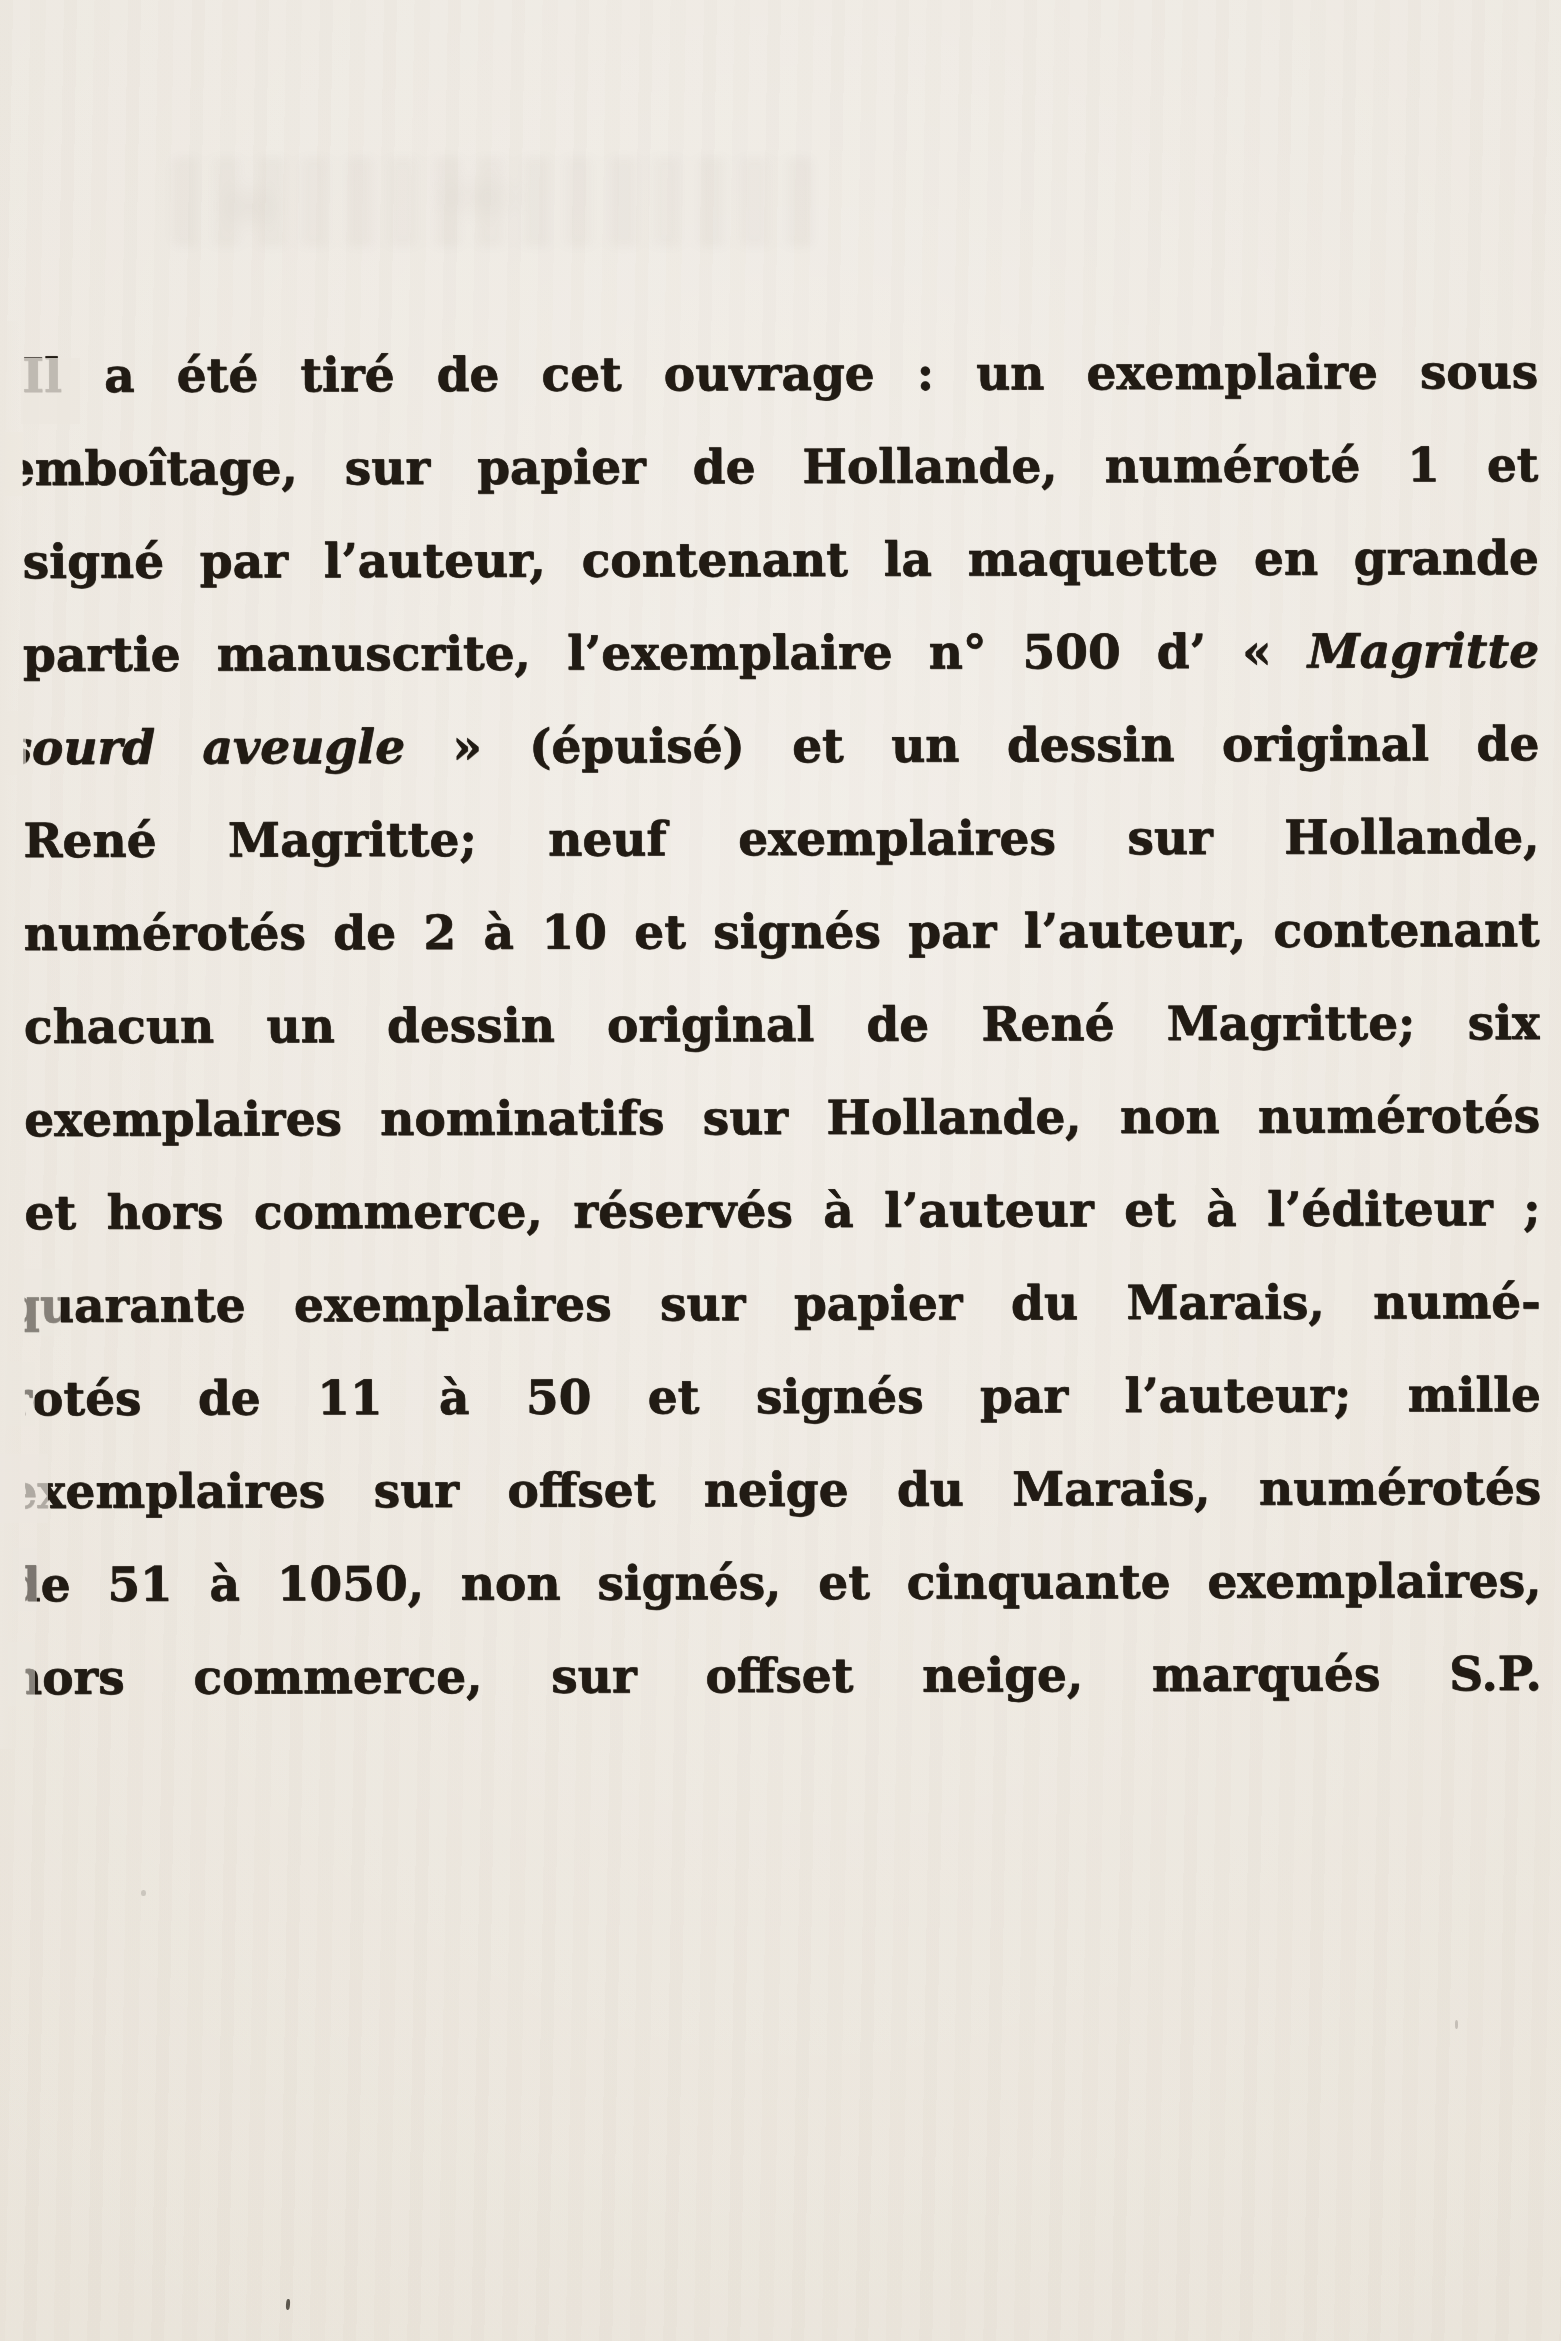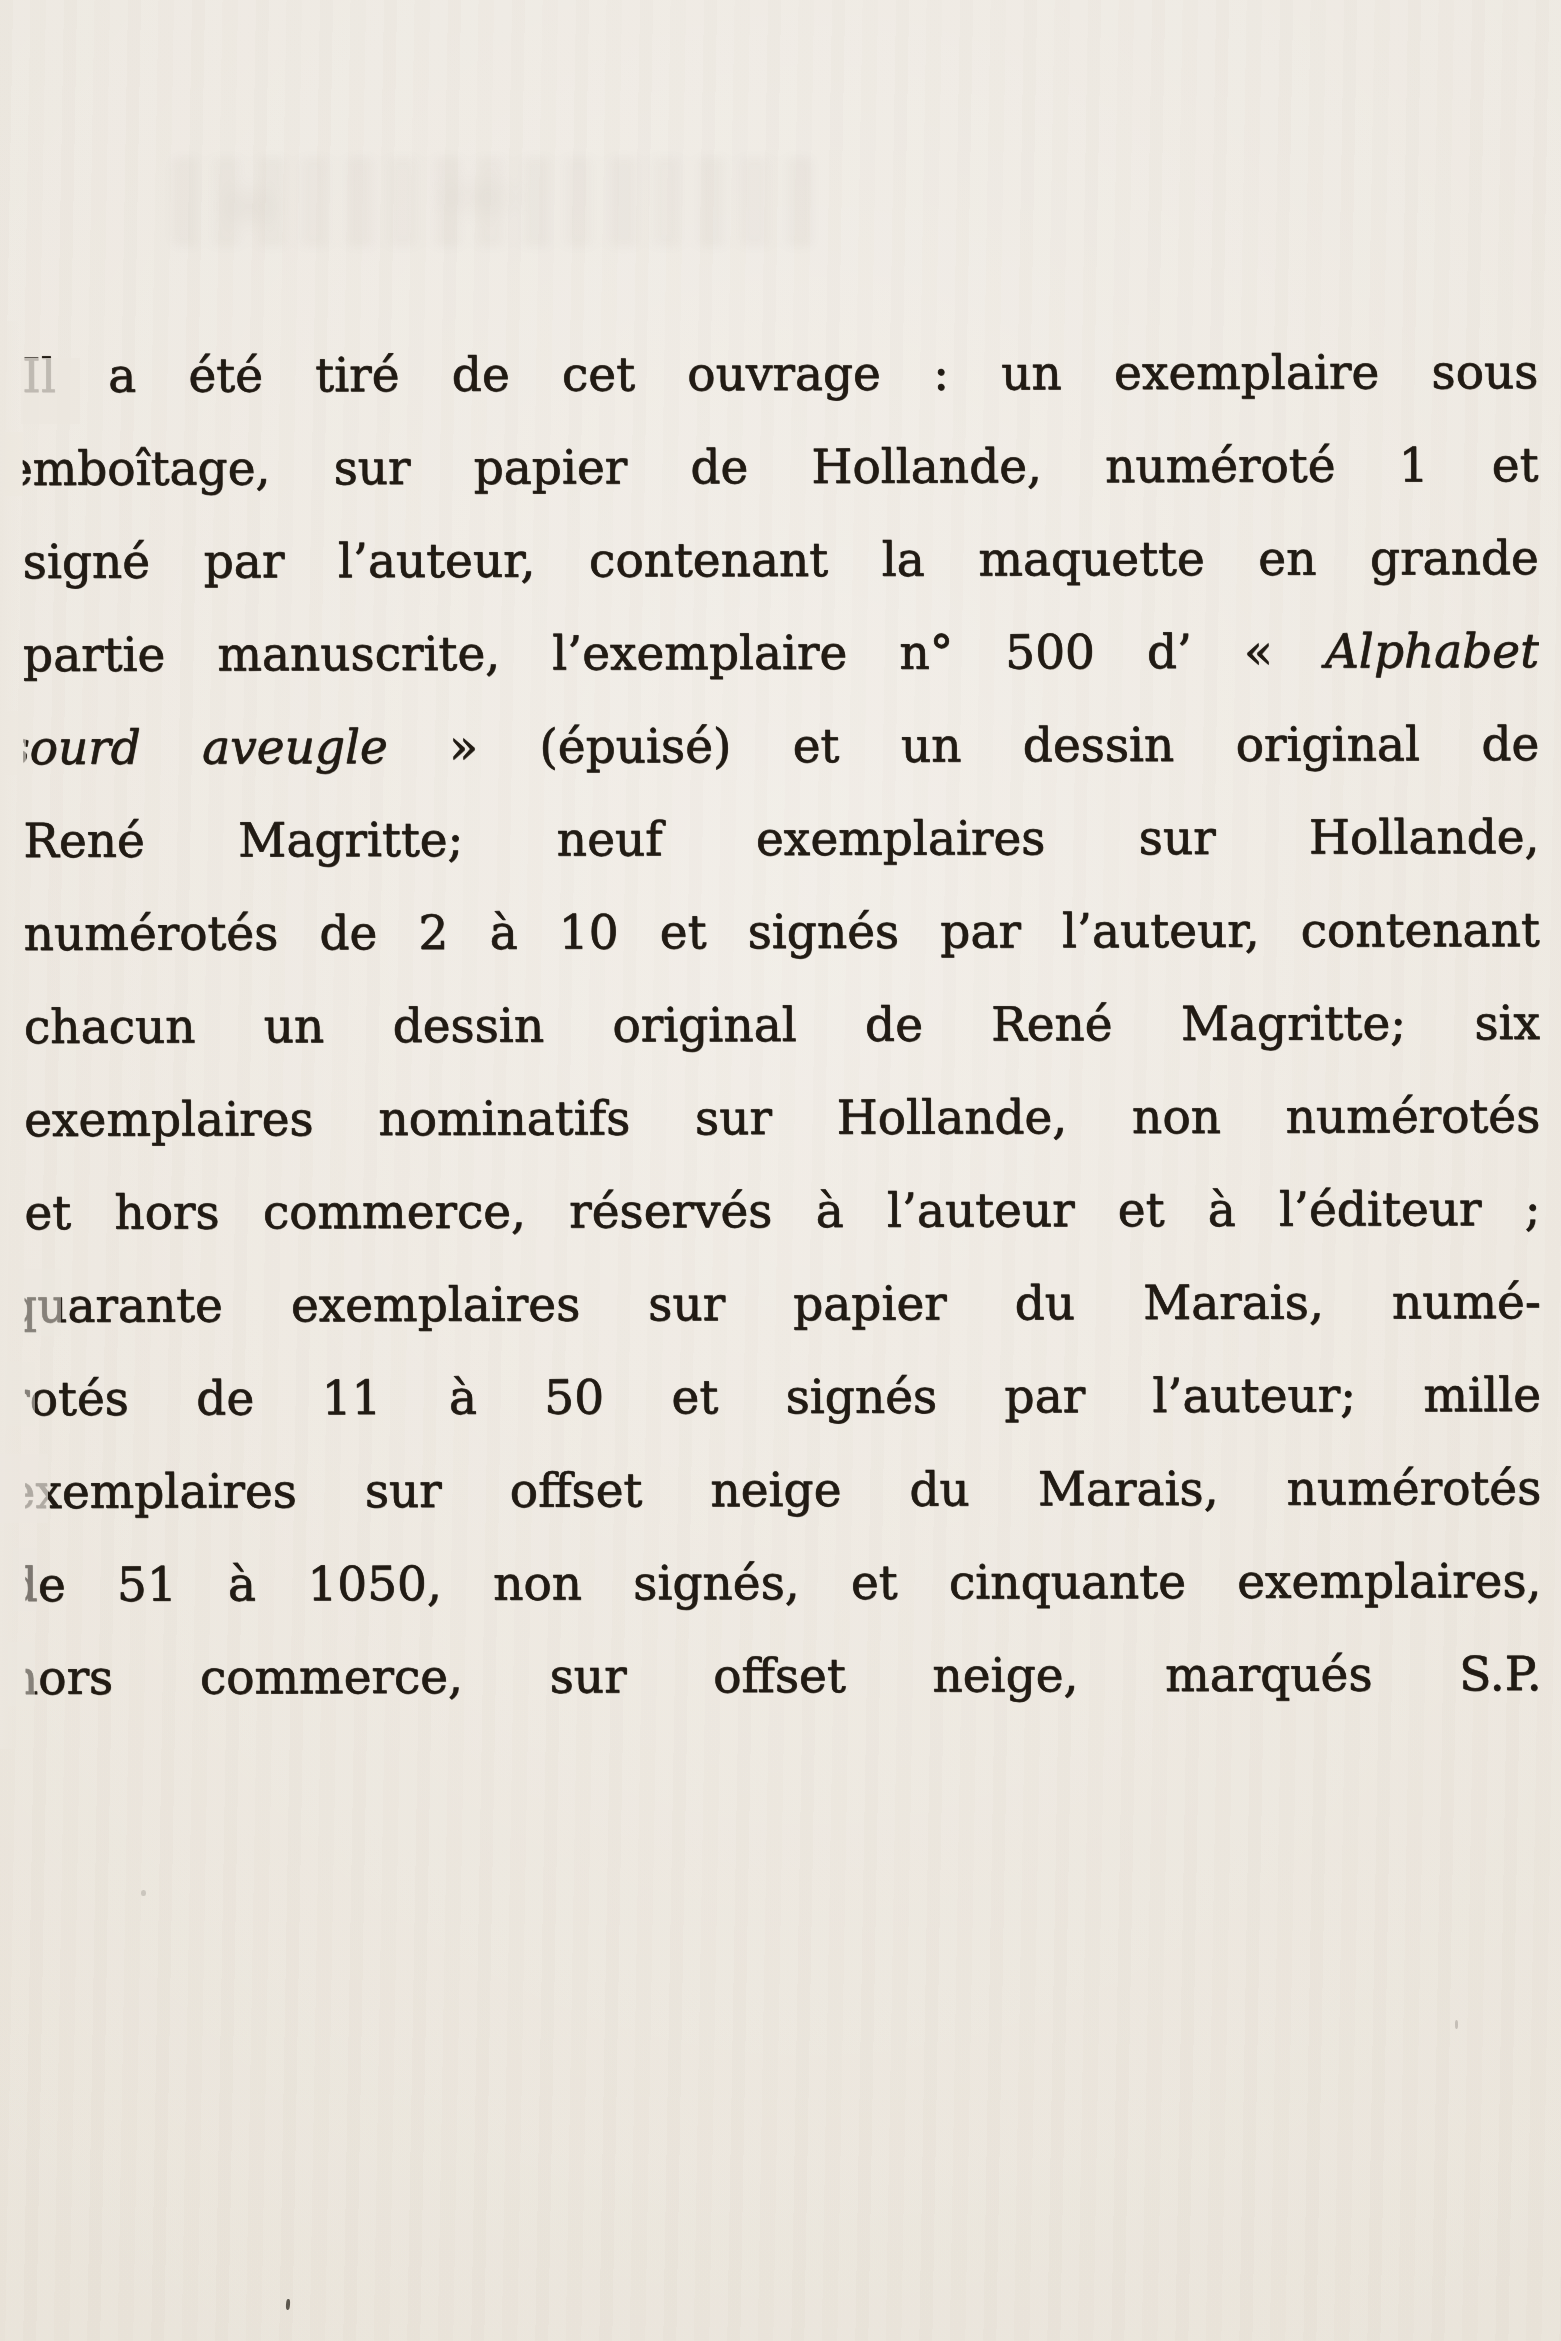--- a/index.html
+++ b/index.html
@@ -12,20 +12,21 @@
   .page{
     position:absolute;inset:0;
     background:
       radial-gradient(135% 120% at 52% 38%, rgba(255,255,255,0.30), rgba(255,255,255,0) 62%),
       repeating-linear-gradient(91deg,
         rgba(120,105,88,0.022) 0 13px,
         rgba(255,255,255,0.025) 13px 30.5px,
         rgba(120,105,88,0.015) 30.5px 46px,
         rgba(255,255,255,0.02) 46px 64px),
       linear-gradient(180deg,#ede8e0 0%,#ece6dd 55%,#eae4da 100%);
+    font-weight: bold;
   }
   
   .ghost{
     position:absolute;left:172px;top:157px;width:642px;height:90px;
     opacity:.42;filter:blur(4.8px);border-radius:8px;
     background:
       radial-gradient(48px 40px at 12% 55%, rgba(134,123,110,.16), transparent 70%),
       radial-gradient(72px 37px at 48% 45%, rgba(134,123,110,.12), transparent 72%),
       repeating-linear-gradient(90deg,
         rgba(134,123,110,.13) 0 24px,
@@ -63,21 +64,21 @@
 <body>
 
 <div class="page">
 
   <div class="ghost"></div>
 
   <div class="colophon">
     <p class="line"><span>Il a été tiré de cet ouvrage : un exemplaire sous</span><span class="it"></span><span></span></p>
     <p class="line bleed"><span>emboîtage, sur papier de Hollande, numéroté 1 et</span><span class="it"></span><span></span></p>
     <p class="line"><span>signé par l’auteur, contenant la maquette en grande</span><span class="it"></span><span></span></p>
-    <p class="line"><span>partie manuscrite, l’exemplaire n° 500 d’ « </span><span class="it">Alphabet</span><span></span></p>
+    <p class="line"><span>partie manuscrite, l’exemplaire n° 500 d’ « </span><span class="it">Magritte</span><span></span></p>
     <p class="line bleed"><span class="it">sourd aveugle</span><span> » (épuisé) et un dessin original de</span></p>
     <p class="line"><span>René Magritte; neuf exemplaires sur Hollande,</span><span class="it"></span><span></span></p>
     <p class="line"><span>numérotés de 2 à 10 et signés par l’auteur, contenant</span><span class="it"></span><span></span></p>
     <p class="line"><span>chacun un dessin original de René Magritte; six</span><span class="it"></span><span></span></p>
     <p class="line"><span>exemplaires nominatifs sur Hollande, non numérotés</span><span class="it"></span><span></span></p>
     <p class="line"><span>et hors commerce, réservés à l’auteur et à l’éditeur ;</span><span class="it"></span><span></span></p>
     <p class="line bleed"><span>quarante exemplaires sur papier du Marais, numé-</span><span class="it"></span><span></span></p>
     <p class="line bleed"><span>rotés de 11 à 50 et signés par l’auteur; mille</span><span class="it"></span><span></span></p>
     <p class="line bleed"><span>exemplaires sur offset neige du Marais, numérotés</span><span class="it"></span><span></span></p>
     <p class="line bleed"><span>de 51 à 1050, non signés, et cinquante exemplaires,</span><span class="it"></span><span></span></p>

